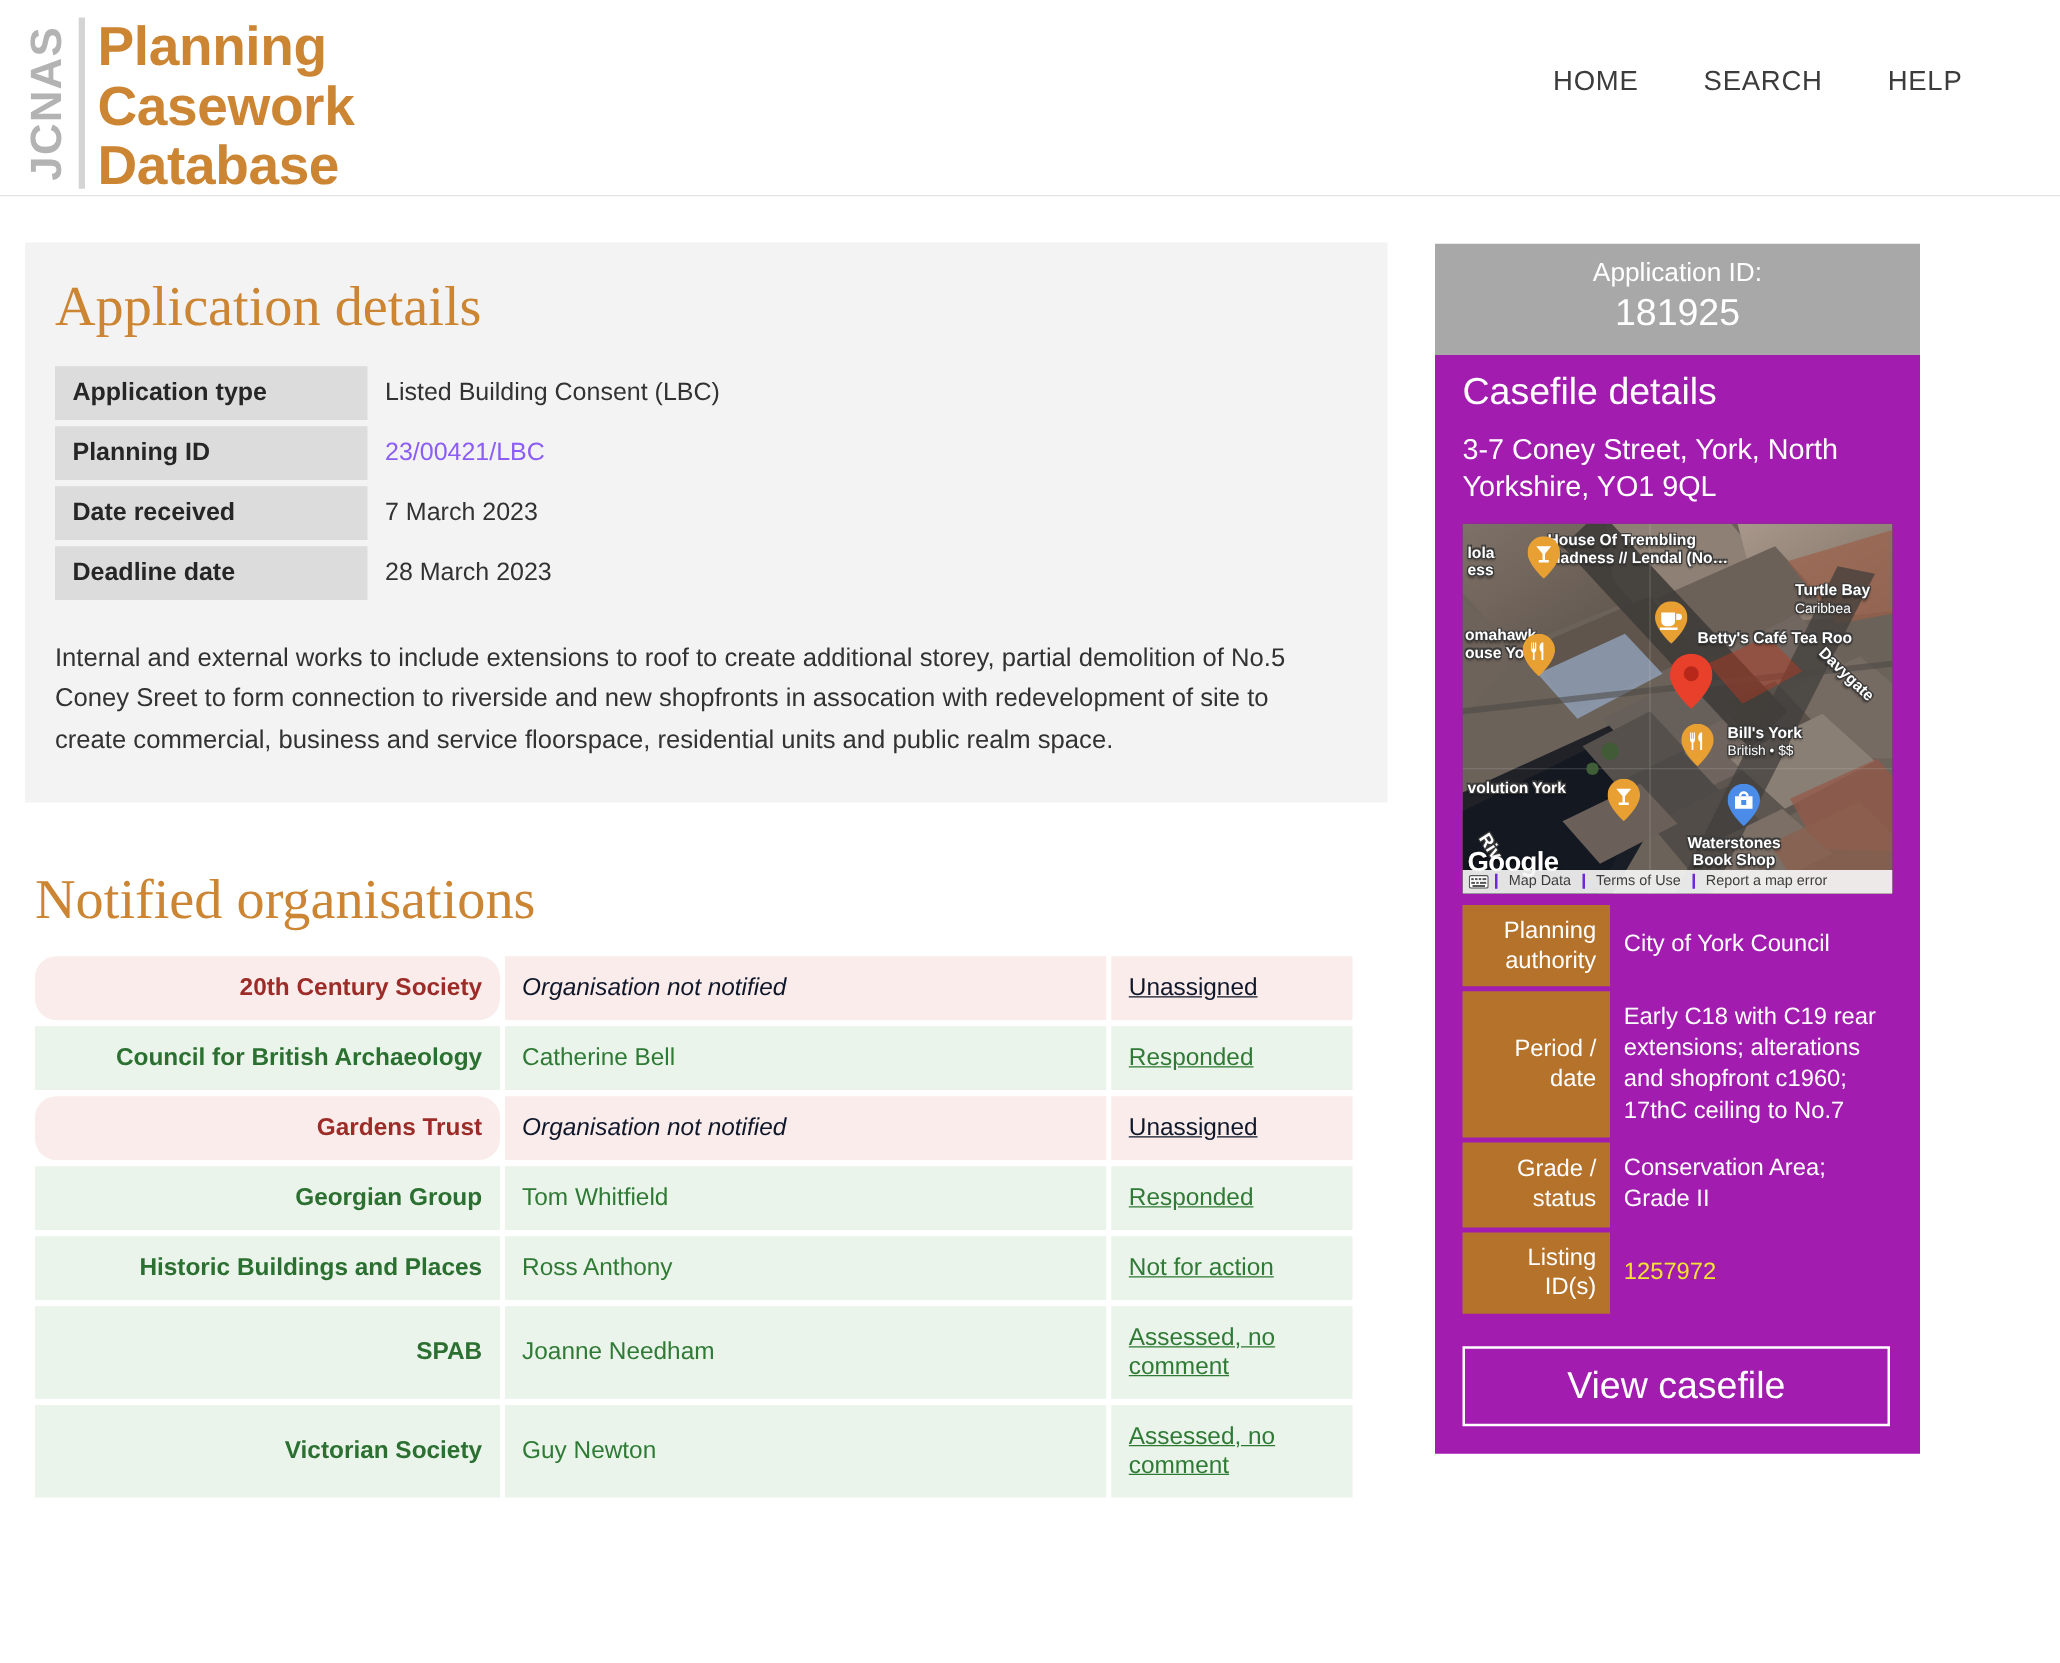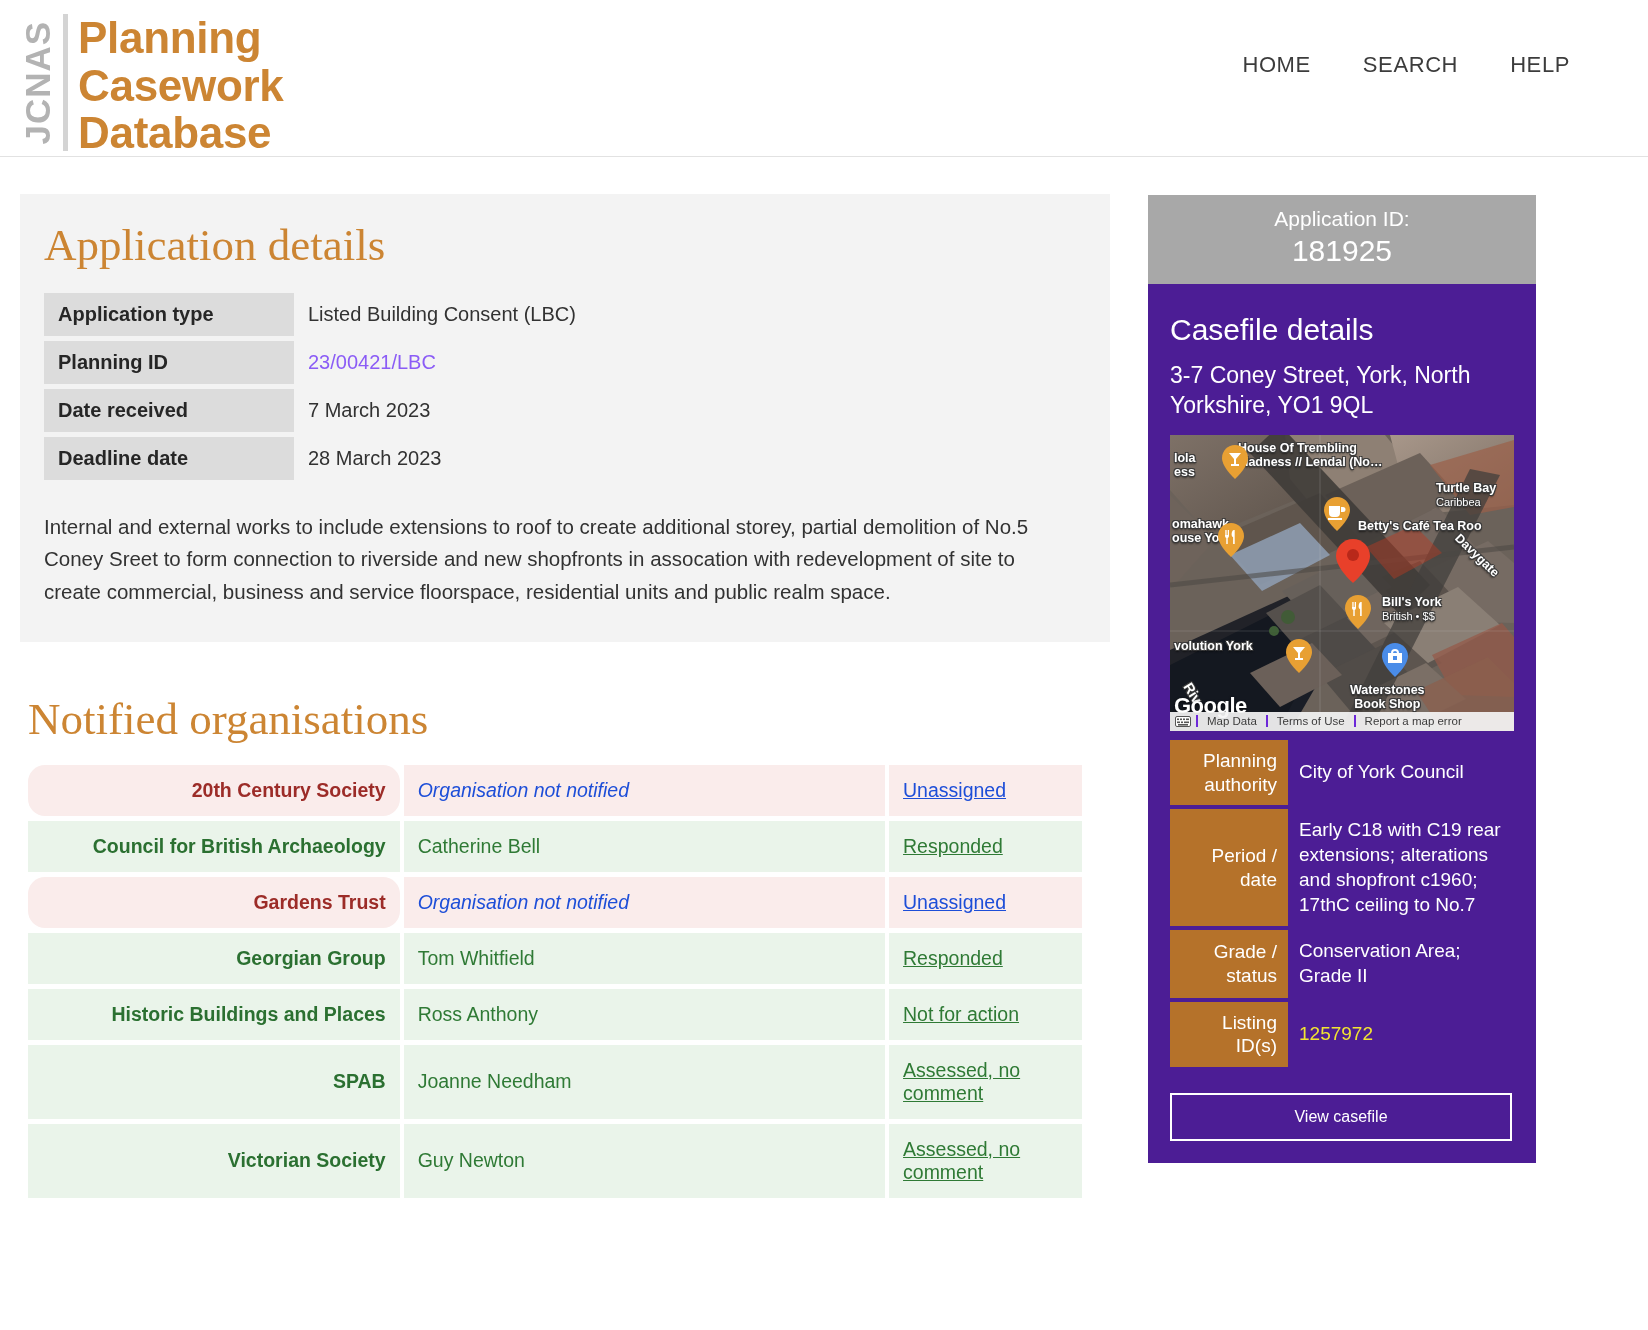--- a/index.html
+++ b/index.html
@@ -117,35 +117,35 @@
     width: 1062px;
     margin-left: 4px;
     table-layout: fixed;
   }
   table.orgs td { padding: 14px 14px; font-size: 19.5px; vertical-align: middle; }
   td.org-name { text-align: right; font-weight: bold; width: 366px; }
   td.org-person { width: 474px; }
   td.org-status { width: 190px; text-decoration: underline; }
   tr.r-green td { background: #eaf4ea; color: #2f7a35; }
   tr.r-green td.org-name { color: #2b7031; }
-  tr.r-red td { background: #faeceb; color: #1d4ed8; }
+  tr.r-red td { background: #faeceb; color: #0f172a; }
   tr.r-red td.org-name { color: #9c2c28; border-radius: 17px; }
   td.italic { font-style: italic; }
 
   
   .casefile-card { width: 388px; }
   .cf-idbar {
     background: #a8a8a8;
     color: #ffffff;
     text-align: center;
     padding: 10px 10px 14px 10px;
   }
   .cf-idbar .lab { font-size: 21px; line-height: 1.3; }
   .cf-idbar .num { font-size: 30px; line-height: 1.25; }
-  .cf-body { background: #4c1d95; padding: 24px 22px 22px 22px; }
+  .cf-body { background: #a21caf; padding: 8px 22px 22px 22px; }
   .cf-heading {
     color: #ffffff;
     font-size: 30px;
     margin: 4px 0 12px 0;
     font-weight: normal;
     line-height: 1.2;
   }
   .cf-address {
     color: #ffffff;
     font-size: 23px;
@@ -224,21 +224,21 @@
     vertical-align: middle;
     line-height: 1.3;
   }
   table.cfkv td.v a { color: #f2e432; text-decoration: none; }
   .view-btn {
     display: block;
     margin: 22px 0 0 0;
     border: 2px solid #ffffff;
     background: transparent;
     color: #ffffff;
-    font-size: 16px;
+    font-size: 30px;
     text-align: center;
     padding: 13px 10px;
     cursor: pointer;
     width: 342px;
     font-family: "Liberation Sans", sans-serif;
   }
 </style>
 </head>
 <body>
 

